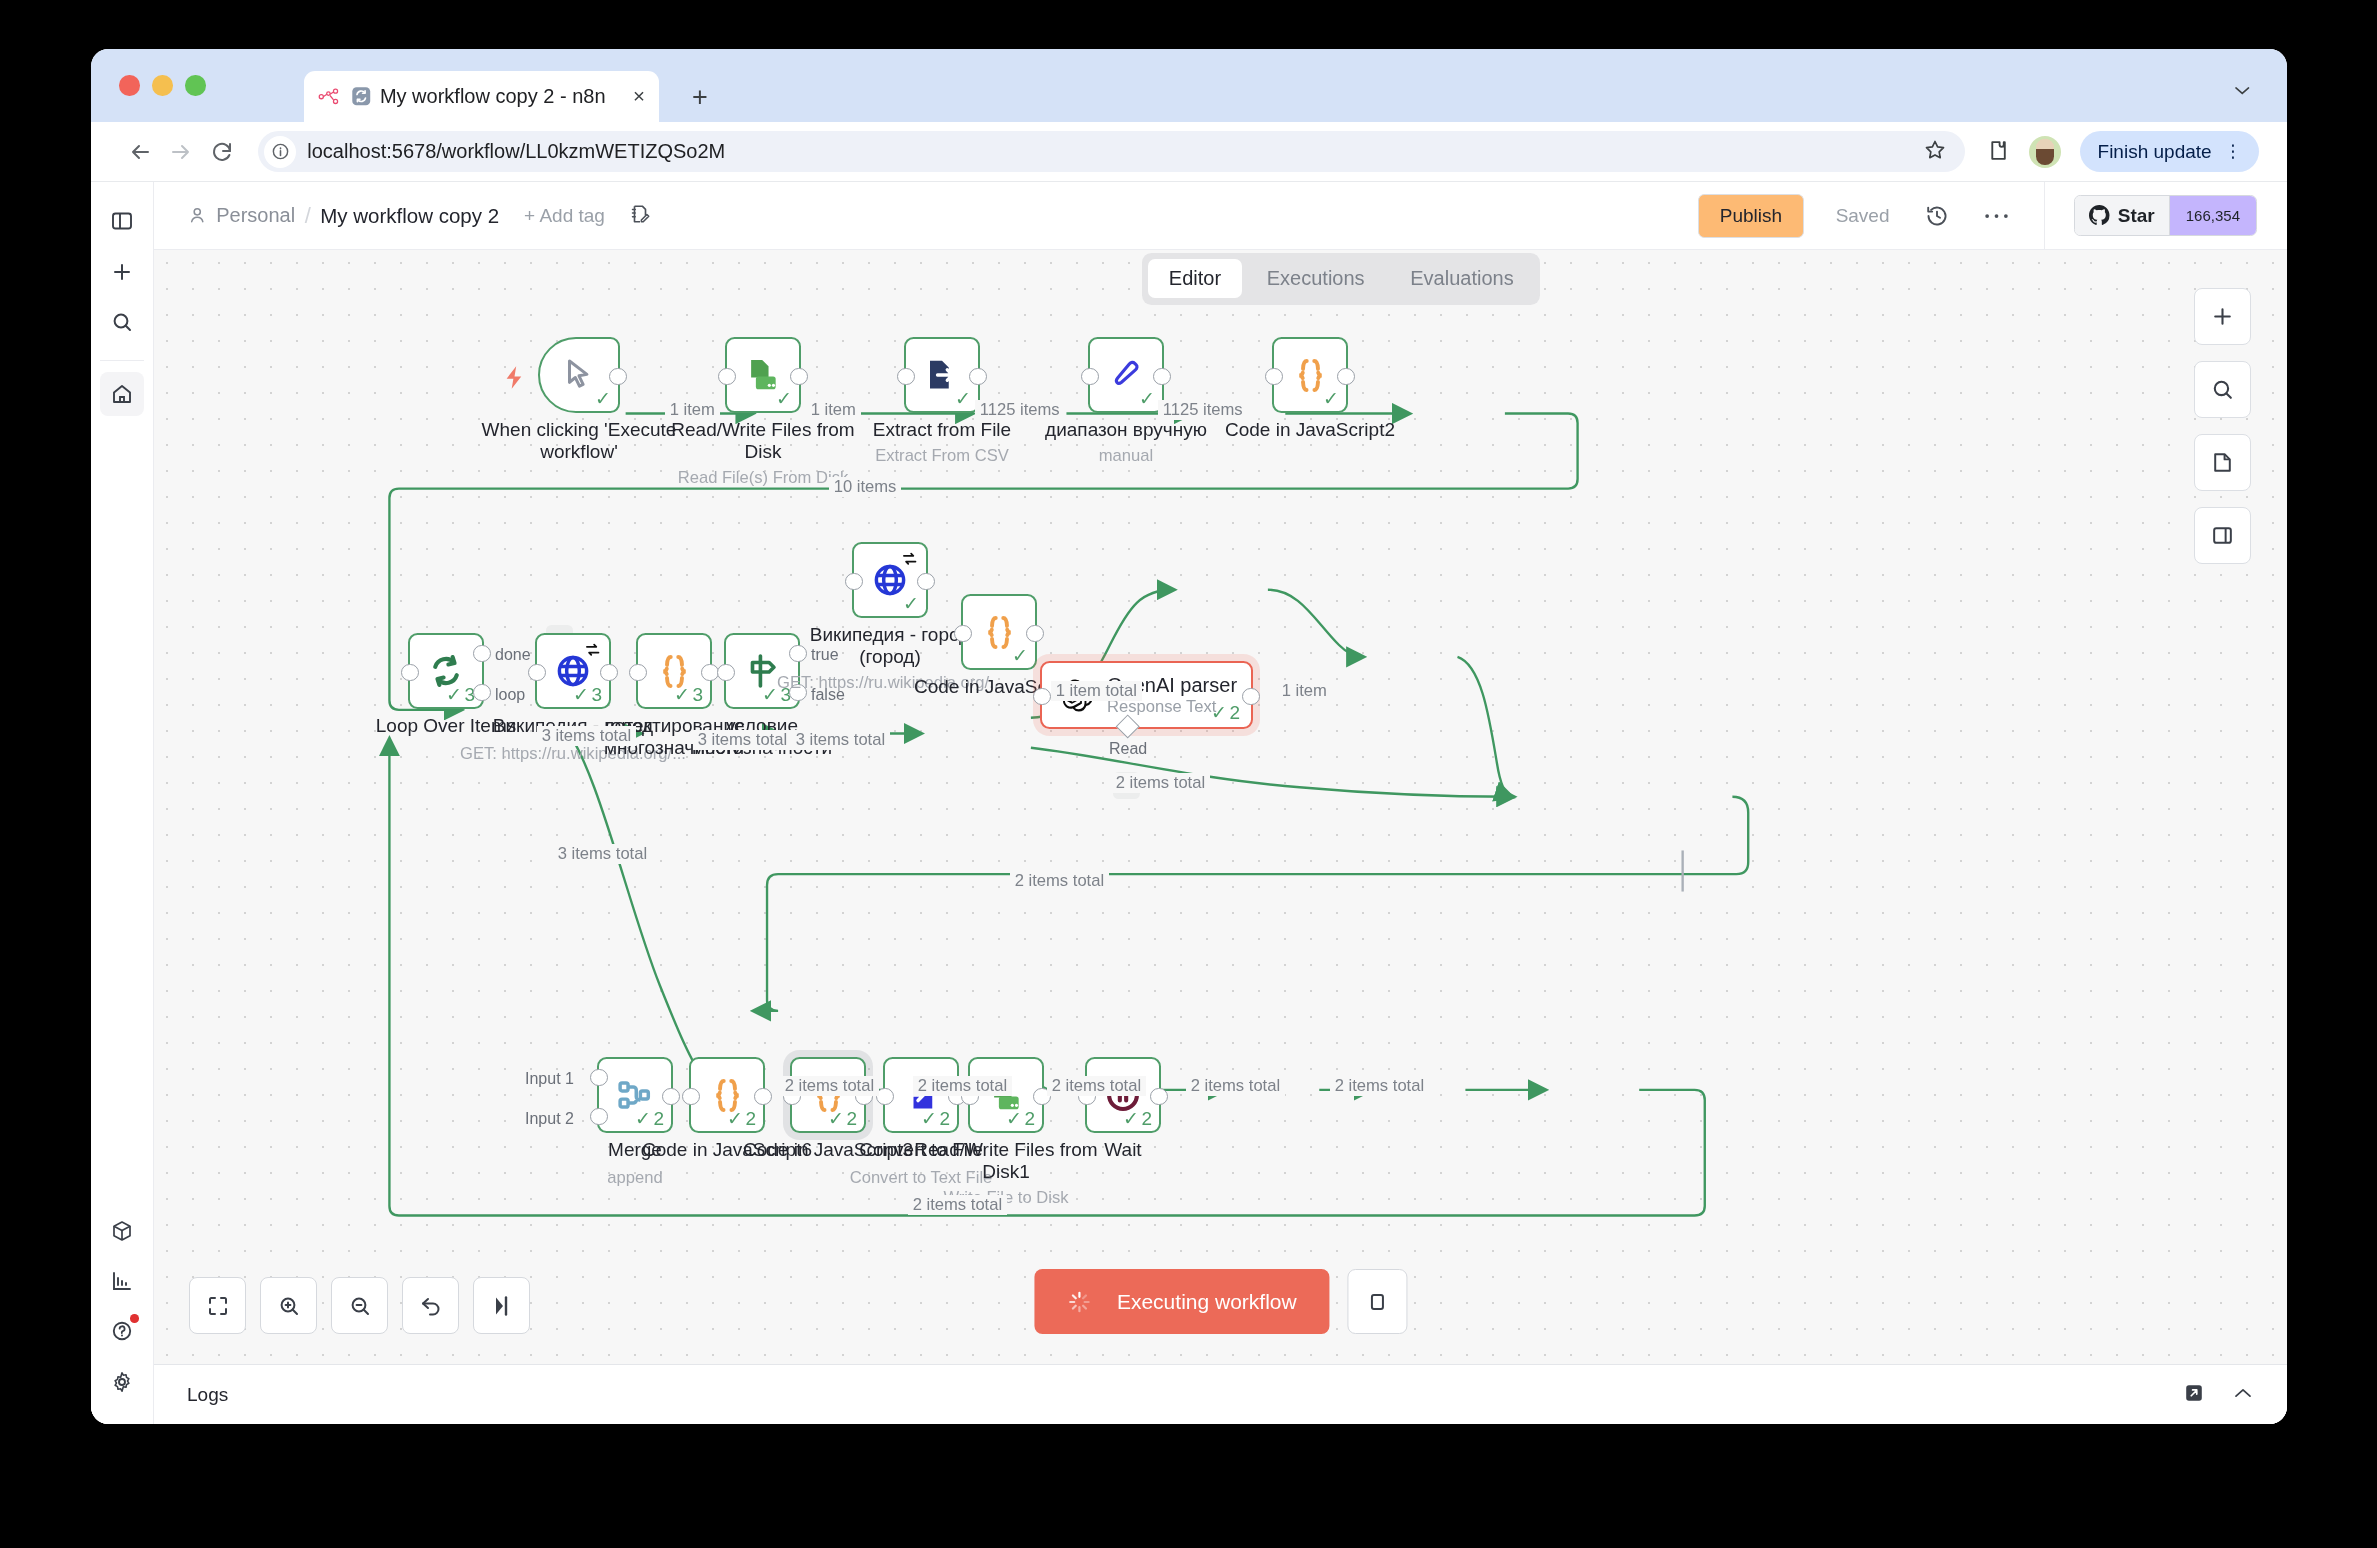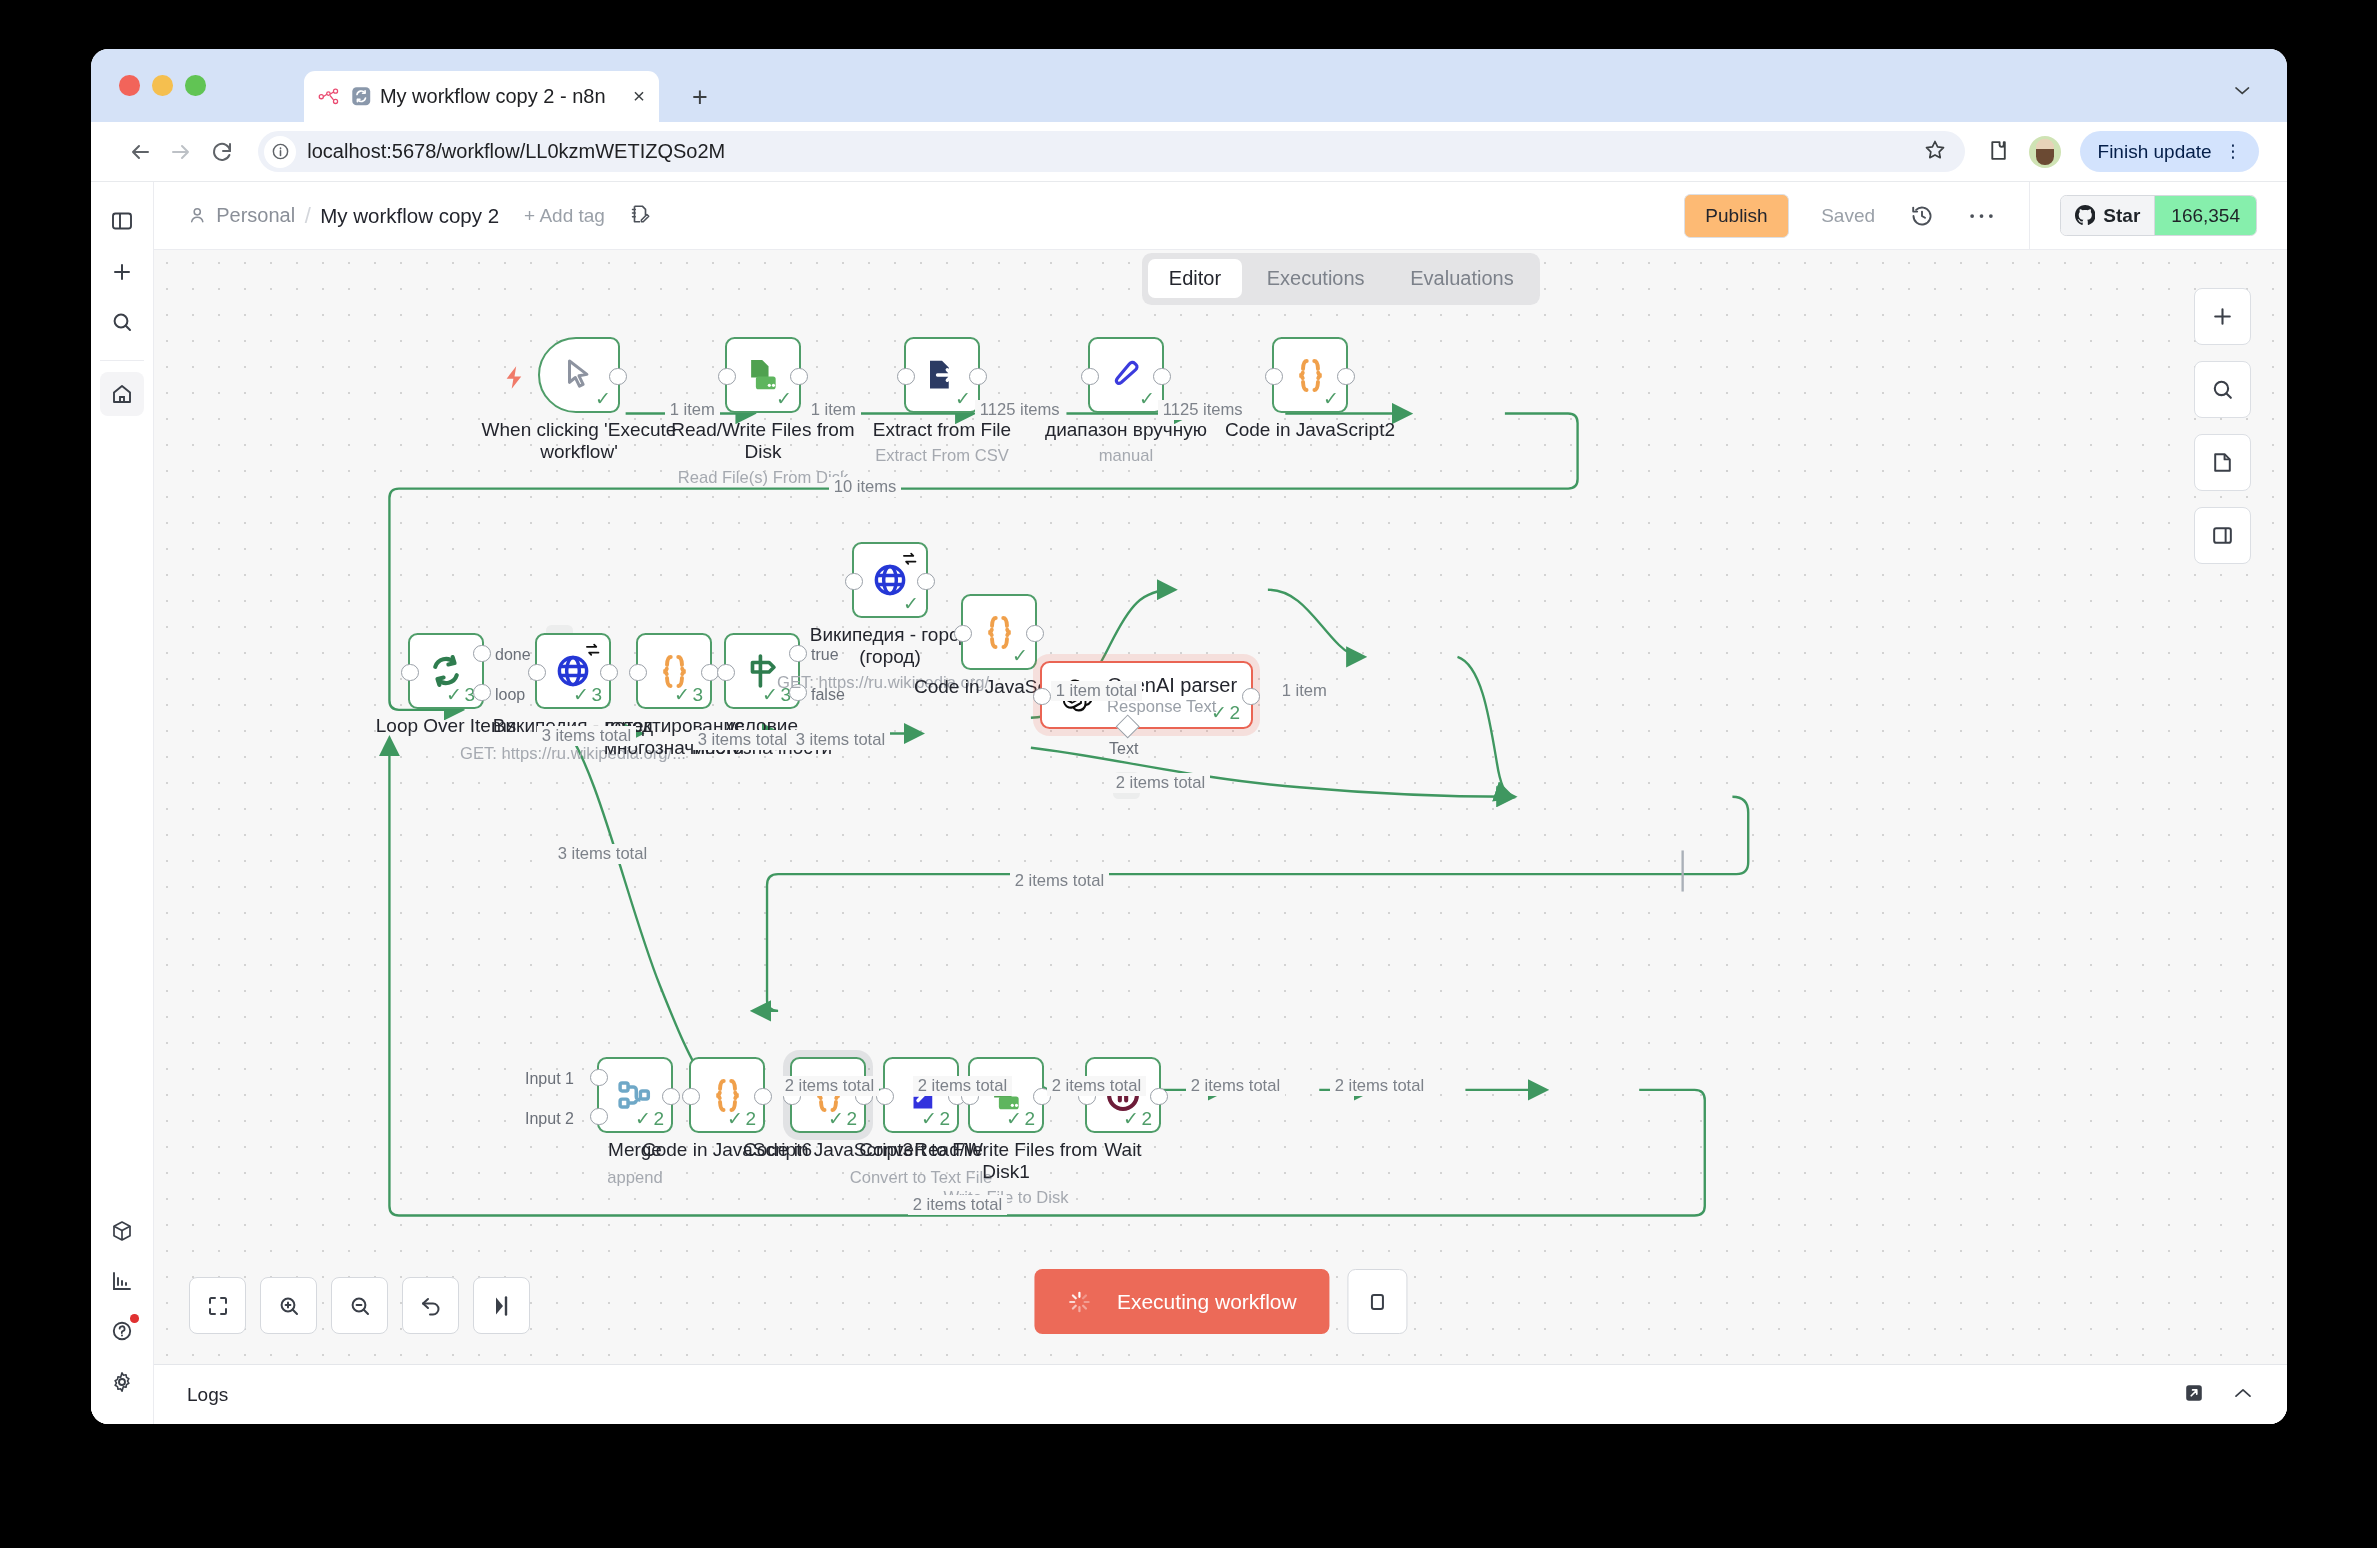--- a/index.html
+++ b/index.html
@@ -120,21 +120,21 @@
     font-size: 19px; color: #23252d; background:#fdba74;
   }
   .saved { font-size: 19px; color: #9aa0a8; margin-left: 32px; }
   .hdr-ico { margin-left: 35px; color: #4b5058; display:flex; align-items:center;}
   .hdr-div { width: 0.8px; height: 68px; background: #ebecf0; margin-left: 35px; }
   .gh {
     display: flex; align-items: center; margin-left: 30px; height: 41px;
     border: 0.8px solid #d6d9de; border-radius: 6.3px; overflow: hidden; margin-right: 30px;
   }
   .gh-left { display: flex; align-items: center; gap: 8px; padding: 0 14px; height: 100%; background: #f3f4f6; font-size: 19px; color: #1f2328; font-weight: bold;}
-  .gh-right { padding: 0 16px; height: 100%; display: flex; align-items: center; font-size: 19px; color: #1f2328; border-left: 0.8px solid #d6d9de; background:#86efac;}
+  .gh-right { padding: 0 16px; height: 100%; display: flex; align-items: center; font-size: 15px; color: #1f2328; border-left: 0.8px solid #d6d9de; background:#c4b5fd;}
   
   .canvas {
     position: relative; flex: 1; min-height: 0;
     background-color: #f7f7f7;
     background-image: radial-gradient(#d3d3d3 1.1px, transparent 1.1px);
     background-size: 26px 26px;
     overflow: hidden;
   }
   .tabs {
     position: absolute; left: 988px; top: 3.2px; z-index: 30;
@@ -671,21 +671,21 @@
               </svg>
             <div class="wide-txt">
               <div class="wide-title">OpenAI parser</div>
               <div class="wide-sub">Response Text</div>
             </div>
             <span class="ncheck" style="right:11px;bottom:4.7px">✓<span>2</span></span>
             <div class="port" style="left:-8.7px; top:25px;"></div>
             <div class="port" style="right:-8.7px; top:25px;"></div>
             <div class="diamond" style="left:77px; bottom:-8.7px;"></div>
           </div>
-          <span class="plabel" style="left:69px; top:79px;">Text</span>
+          <span class="plabel" style="left:69px; top:79px;">Read</span>
           <div class="plus-btn" style="left:73px; top:111px;">+</div>
         </div>
 
         <div class="node" style="left:443px; top:807px;">
           <div class="nbox">
             <svg width="38" height="38" viewBox="0 0 24 24">
                 <rect x="2.6" y="4.4" width="5" height="5" rx="1.2" fill="none" stroke="#6fa8c7" stroke-width="2.2"></rect>
                 <rect x="2.6" y="14.6" width="5" height="5" rx="1.2" fill="none" stroke="#6fa8c7" stroke-width="2.2"></rect>
                 <rect x="15.4" y="9.5" width="5" height="5" rx="1.2" fill="none" stroke="#6fa8c7" stroke-width="2.2"></rect>
                 <path d="M7.6 6.9h3.2a2 2 0 0 1 2 2v4.2a2 2 0 0 0 2 2h.6M7.6 17.1h3.2a2 2 0 0 0 2-2" stroke="#6fa8c7" stroke-width="2.2" fill="none"></path>

